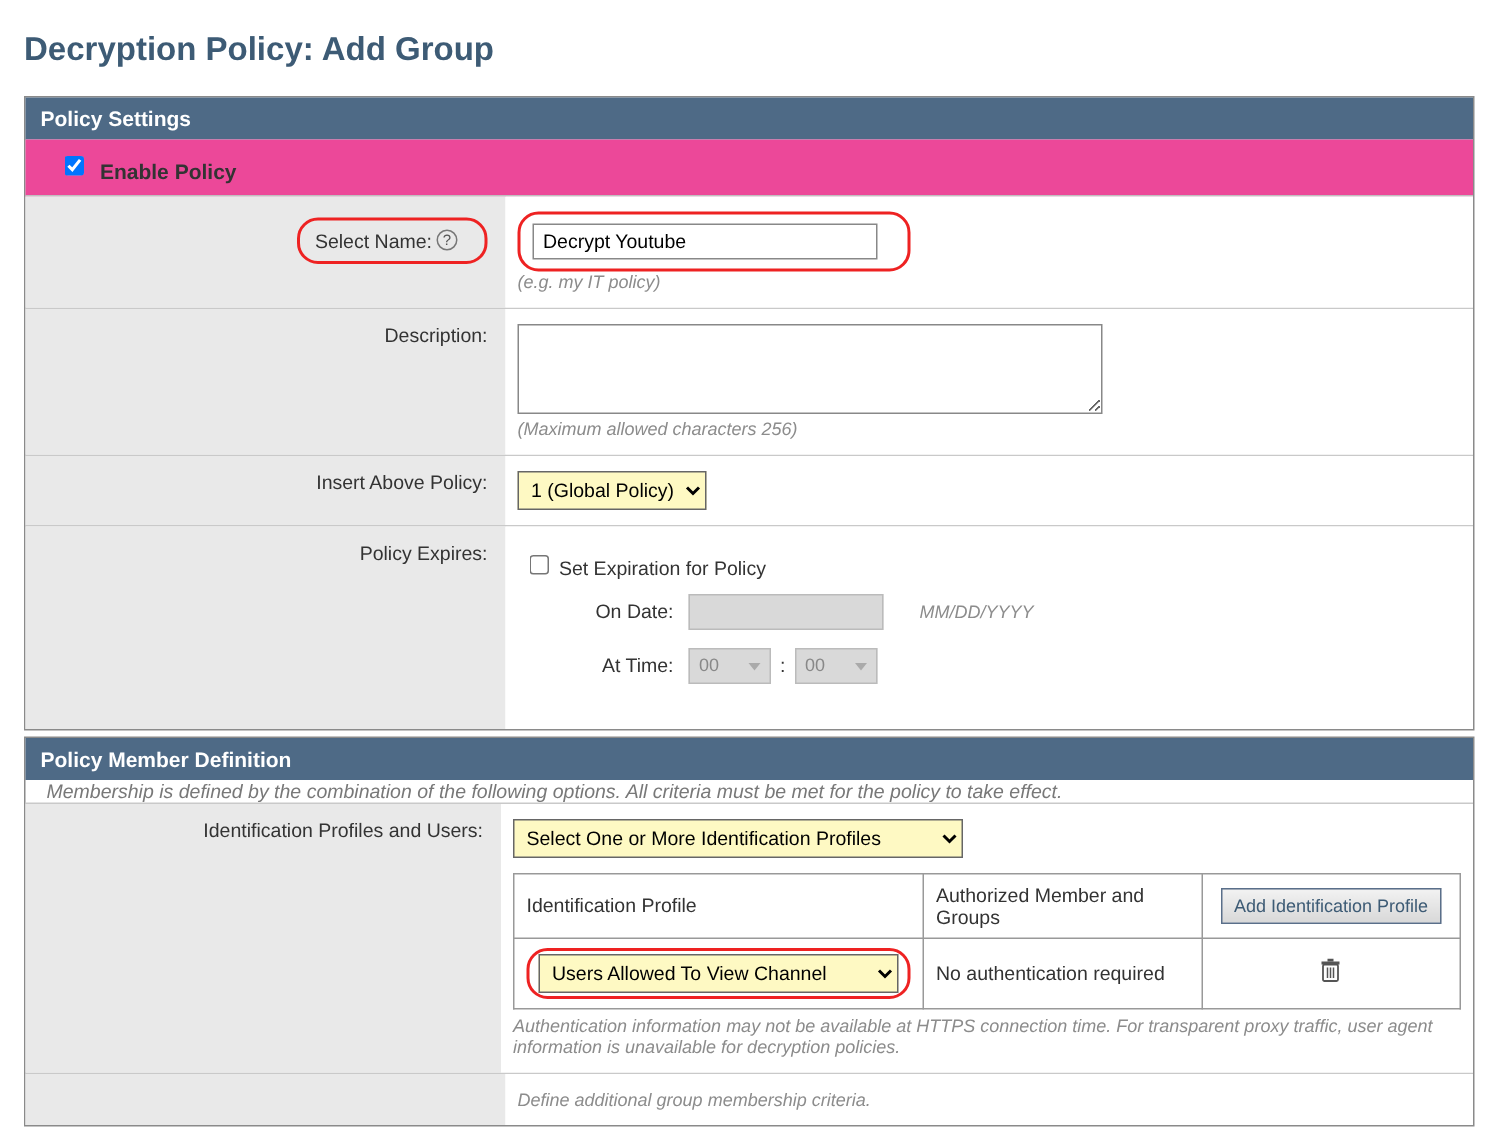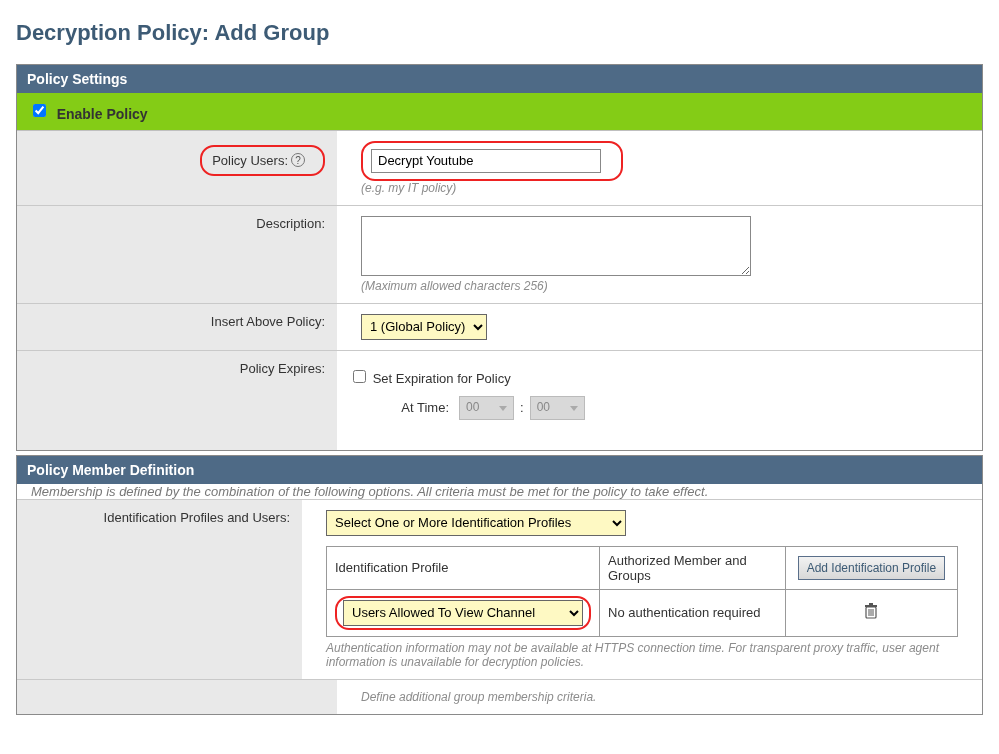--- a/index.html
+++ b/index.html
@@ -23,40 +23,40 @@
     margin-bottom: 4px;
   }
   .panel-header {
     background: #4e6a86;
     color: #fff;
     font-weight: bold;
     padding: 6px 10px;
     font-size: 14px;
   }
   .enable-bar {
-    background: #84cc16;
-    padding: 8px 12px;
+    background: #ec4899;
+    padding: 8px 22px;
     border-bottom: 1px solid #bfbfbf;
   }
   .row {
     display: flex;
     border-bottom: 1px solid #c9c9c9;
   }
   .row:last-child { border-bottom: none; }
   .label-cell {
     width: 320px;
     background: #e9e9e9;
     text-align: right;
     padding: 10px 12px;
     color: #333;
     font-size: 13px;
   }
   .value-cell {
     flex: 1;
-    padding: 10px 24px;
+    padding: 10px 8px;
     background: #fff;
   }
   .hint {
     font-style: italic;
     color: #8c8c8c;
     font-size: 12px;
   }
   input[type="text"] {
     font-size: 13px;
     padding: 3px 6px;
@@ -198,21 +198,21 @@
   <div class="panel-header">Policy Settings</div>
 
   <div class="enable-bar">
     <input type="checkbox" checked="" style="">
     <span class="chk-lbl">Enable Policy</span>
   </div>
 
   <div class="row">
     <div class="label-cell" style="padding-top:14px;">
       <span class="highlight-box">
-        <span>Policy Users:</span>
+        <span>Select Name:</span>
         <span class="help-icon">?</span>
       </span>
     </div>
     <div class="value-cell">
       <span class="highlight-box" style="padding:6px 20px 6px 8px;">
         <input type="text" style="width: 230px;" value="Decrypt Youtube">
       </span>
       <div class="hint">(e.g. my IT policy)</div>
     </div>
   </div>
@@ -235,20 +235,25 @@
   </div>
 
   <div class="row">
     <div class="label-cell">Policy Expires:</div>
     <div class="value-cell" style="padding:16px 12px 18px 12px;">
       <div>
         <input type="checkbox" style="">
         <span>Set Expiration for Policy</span>
       </div>
       <div class="indent">
+        <div class="exp-row">
+          <span class="exp-label">On Date:</span>
+          <span class="date-disabled"></span>
+          <span class="hint" style="margin-left:24px;">MM/DD/YYYY</span>
+        </div>
         <div class="exp-row">
           <span class="exp-label">At Time:</span>
           <span class="time-disabled" data-val="00"></span>
           <span style="margin:0 6px;">:</span>
           <span class="time-disabled" data-val="00"></span>
         </div>
       </div>
     </div>
   </div>
 </div>

